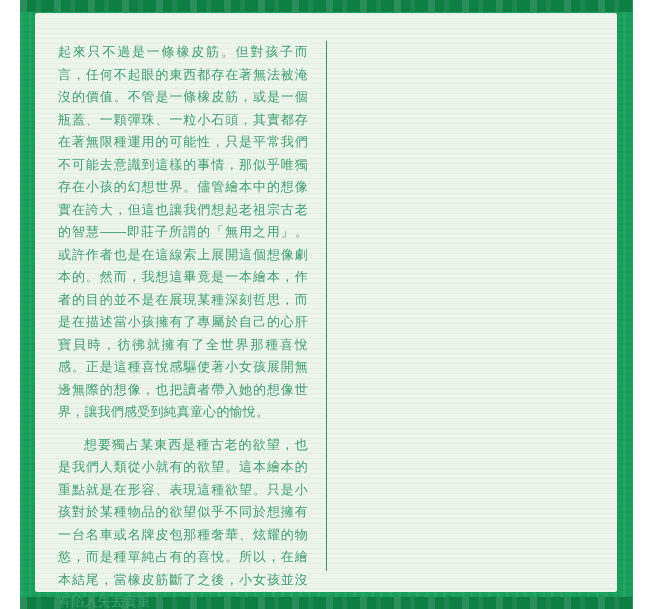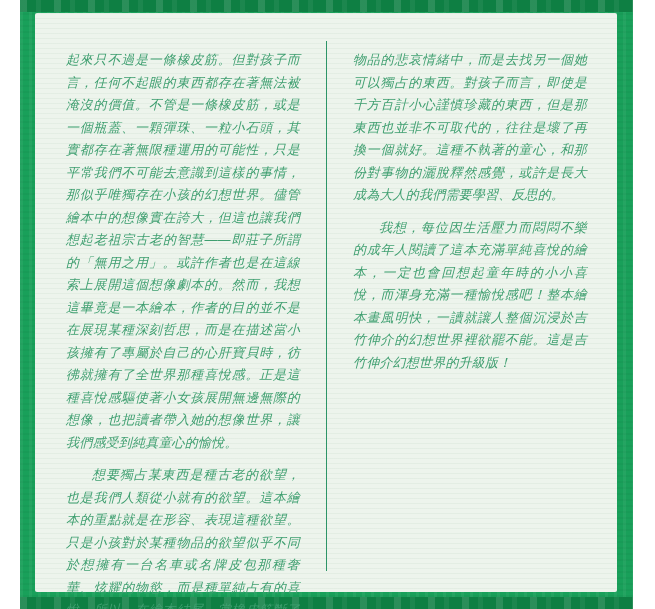--- a/index.html
+++ b/index.html
@@ -53,39 +53,35 @@
     width: 250px;
     color: var(--text-green);
     font-size: 13px;
     line-height: 22.5px;
     text-align: justify;
     text-justify: inter-character;
     letter-spacing: 0.2px;
   }
   .col-left  { left: 23px; }
   .col-right { left: 310px; }
-  .col p { margin: 8px; font-style: italic; }
+  .col p { margin: 0; }
   .col p.indent { margin-top: 10px; text-indent: 2em; }
   .divider {
     position: absolute;
     left: 291px; top: 28px;
     width: 1px; height: 530px;
     background: var(--divider-green);
   }
 </style>
 </head>
 <body>
 
 <div class="cover">
   <div class="edge edge-top"></div>
   <div class="edge edge-bottom"></div>
   <div class="paper">
     <div class="col col-left">
       <p>起來只不過是一條橡皮筋。但對孩子而言，任何不起眼的東西都存在著無法被淹沒的價值。不管是一條橡皮筋，或是一個瓶蓋、一顆彈珠、一粒小石頭，其實都存在著無限種運用的可能性，只是平常我們不可能去意識到這樣的事情，那似乎唯獨存在小孩的幻想世界。儘管繪本中的想像實在誇大，但這也讓我們想起老祖宗古老的智慧——即莊子所謂的「無用之用」。或許作者也是在這線索上展開這個想像劇本的。然而，我想這畢竟是一本繪本，作者的目的並不是在展現某種深刻哲思，而是在描述當小孩擁有了專屬於自己的心肝寶貝時，彷彿就擁有了全世界那種喜悅感。正是這種喜悅感驅使著小女孩展開無邊無際的想像，也把讀者帶入她的想像世界，讓我們感受到純真童心的愉悅。</p>
       <p class="indent">想要獨占某東西是種古老的欲望，也是我們人類從小就有的欲望。這本繪本的重點就是在形容、表現這種欲望。只是小孩對於某種物品的欲望似乎不同於想擁有一台名車或名牌皮包那種奢華、炫耀的物慾，而是種單純占有的喜悅。所以，在繪本結尾，當橡皮筋斷了之後，小女孩並沒有陷入失去貴重</p>
     </div>
     <div class="divider"></div>
-    <div class="col col-right">
-      <p>物品的悲哀情緒中，而是去找另一個她可以獨占的東西。對孩子而言，即使是千方百計小心謹慎珍藏的東西，但是那東西也並非不可取代的，往往是壞了再換一個就好。這種不執著的童心，和那份對事物的灑脫釋然感覺，或許是長大成為大人的我們需要學習、反思的。</p>
-      <p class="indent">我想，每位因生活壓力而悶悶不樂的成年人閱讀了這本充滿單純喜悅的繪本，一定也會回想起童年時的小小喜悅，而渾身充滿一種愉悅感吧！整本繪本畫風明快，一讀就讓人整個沉浸於吉竹伸介的幻想世界裡欲罷不能。這是吉竹伸介幻想世界的升級版！</p>
-    </div>
   </div>
 </div>
 
 </body></html>

